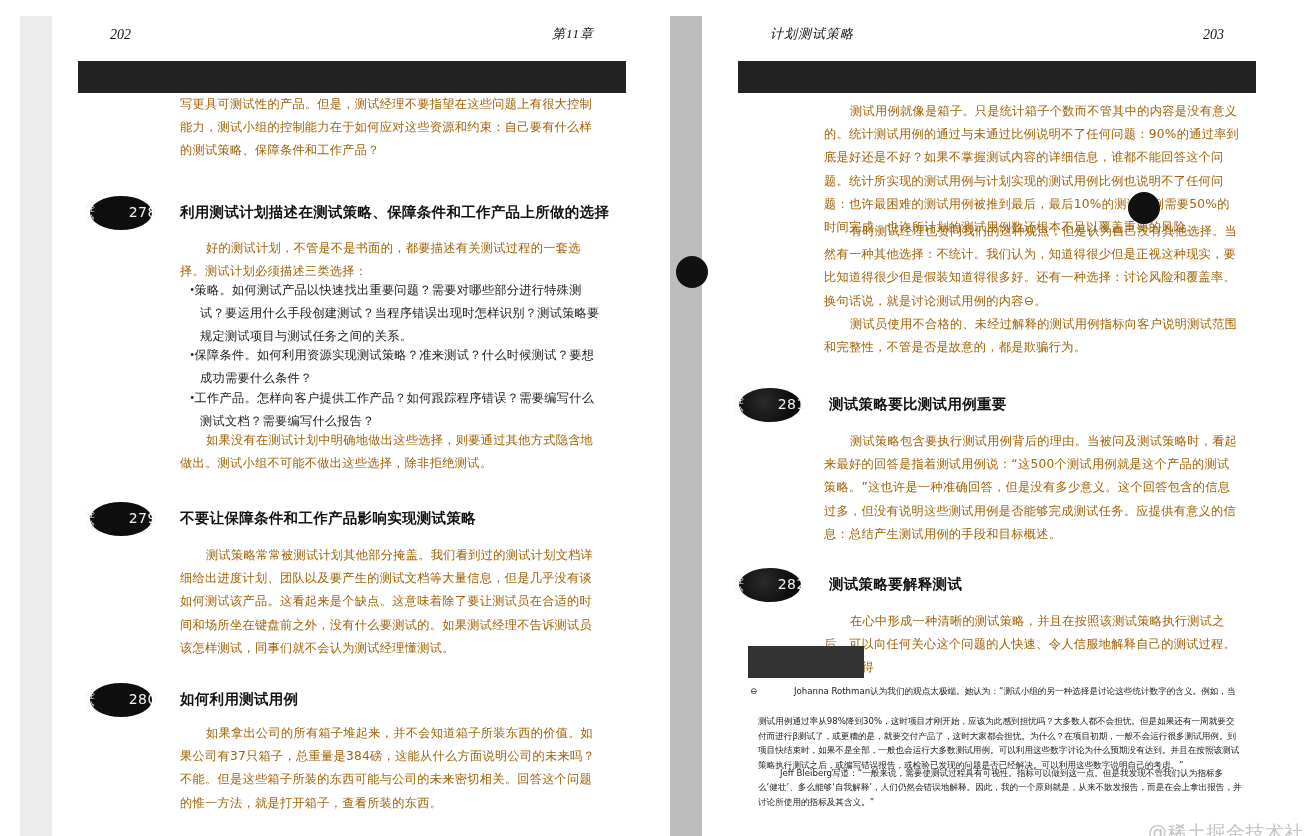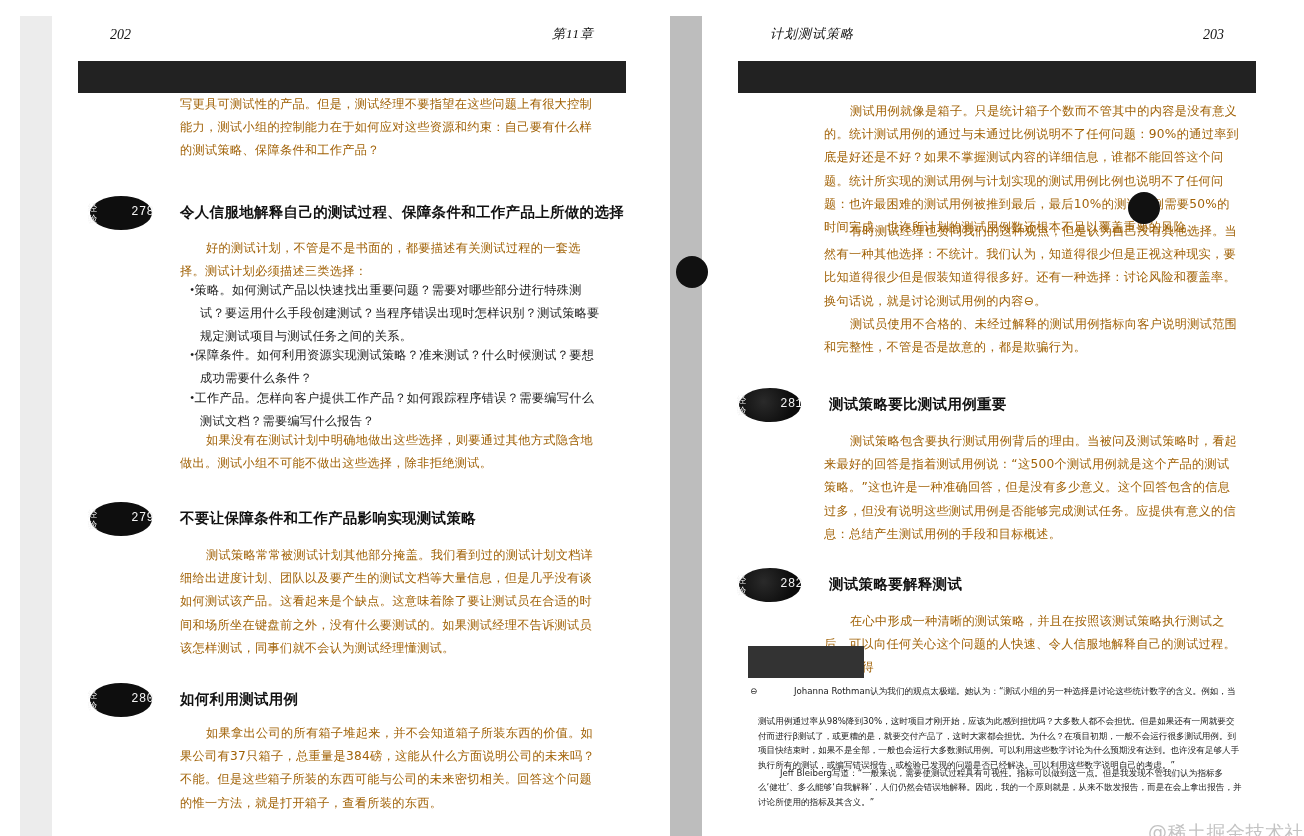--- a/index.html
+++ b/index.html
@@ -29,21 +29,21 @@
 
     .page.left .para { left: 148px; width: 452px; }
 
     .bullet-item { position: absolute; font-family: Liberation Serif, serif; font-size: 12.2px; line-height: 23.2px; color: #1a1a1a; left: 174px; width: 426px; padding-left: 10px; text-indent: -10px; letter-spacing: 0.3px; }
 
     .section-head { position: absolute; display: flex; align-items: center; }
     .badge { width: 62px; height: 34px; border-radius: 50%; background: #0e0e0e; color: #f4f4f4;
              display: flex; flex-direction: row; align-items: center; justify-content: center;
              font-family: "DejaVu Sans", sans-serif; line-height: 11px; }
     .badge .b-top { font-size: 9.5px; letter-spacing: 2px; }
-    .badge .b-num { font-size: 12px; letter-spacing: 0.5px; font-family: Liberation Mono, monospace; }
+    .badge .b-num { font-size: 14px; letter-spacing: 0.5px; }
     .badge.grainy { background: radial-gradient(circle at 40% 40%, #2a2a2a 0%, #0b0b0b 70%); }
     .section-title { margin-left: 12px; font-family: "DejaVu Sans", sans-serif; font-weight: bold; font-size: 14.5px; color: #111; letter-spacing: 0.3px; }
 
     .foot-rule { position: absolute; left: 732px; top: 630px; width: 116px; height: 1px; background: #333; }
     .footnote { position: absolute; left: 730px; width: 512px; font-family: "DejaVu Sans", sans-serif; font-size: 8.6px; line-height: 14.4px; color: #1a1a1a; }
     .footnote .fn-mark { display: inline-block; width: 12px; }
 
     .watermark { position: absolute; left: 1116px; top: 788px; font-family: "DejaVu Sans", sans-serif; font-size: 19px; color: #c3c3c3; letter-spacing: 0.5px; }
     .stray-dot { position: absolute; width: 3px; height: 3px; background: #111; border-radius: 50%; }
   </style>
@@ -60,21 +60,21 @@
     </div>
     <div class="head-rule"></div>
 
     <div class="para" style="top:61px;">写更具可测试性的产品。但是，测试经理不要指望在这些问题上有很大控制能力，测试小组的控制能力在于如何应对这些资源和约束：自己要有什么样的测试策略、保障条件和工作产品？</div>
 
     <div class="section-head" style="left:58px; top:155px;">
       <div class="badge">
         <span class="b-top">经 验</span>
         <span class="b-num">278</span>
       </div>
-      <div class="section-title">令人信服地解释自己的测试过程、保障条件和工作产品上所做的选择</div>
+      <div class="section-title">利用测试计划描述在测试策略、保障条件和工作产品上所做的选择</div>
     </div>
     <div class="para" style="top:205px; text-indent:26px;">好的测试计划，不管是不是书面的，都要描述有关测试过程的一套选择。测试计划必须描述三类选择：</div>
     <div class="bullet-item" style="top:247px;">•策略。如何测试产品以快速找出重要问题？需要对哪些部分进行特殊测试？要运用什么手段创建测试？当程序错误出现时怎样识别？测试策略要规定测试项目与测试任务之间的关系。</div>
     <div class="bullet-item" style="top:355px;">•工作产品。怎样向客户提供工作产品？如何跟踪程序错误？需要编写什么测试文档？需要编写什么报告？</div>
     <div class="bullet-item" style="top:312px;">•保障条件。如何利用资源实现测试策略？准来测试？什么时候测试？要想成功需要什么条件？</div>
     <div class="para" style="top:397px; text-indent:26px;">如果没有在测试计划中明确地做出这些选择，则要通过其他方式隐含地做出。测试小组不可能不做出这些选择，除非拒绝测试。</div>
 
     <div class="section-head" style="left:58px; top:461px;">
       <div class="badge">
         <span class="b-top">经 验</span>
@@ -121,21 +121,21 @@
     <div class="badge grainy">
       <span class="b-top">经 验</span>
       <span class="b-num">282</span>
     </div>
     <div class="section-title">测试策略要解释测试</div>
   </div>
   <div class="para" style="left:792px; width:448px; top:578px; text-indent:26px;">在心中形成一种清晰的测试策略，并且在按照该测试策略执行测试之后，可以向任何关心这个问题的人快速、令人信服地解释自己的测试过程。这会赢得</div>
 
   <div class="foot-rule"></div>
   <div class="footnote" style="top:636px; padding-left:12px; text-indent:-12px;">
-    <span class="fn-mark">⊖</span><span>Johanna Rothman认为我们的观点太极端。她认为：“测试小组的另一种选择是讨论这些统计数字的含义。例如，当测试用例通过率从98%降到30%，这时项目才刚开始，应该为此感到担忧吗？大多数人都不会担忧。但是如果还有一周就要交付而进行β测试了，或更糟的是，就要交付产品了，这时大家都会担忧。为什么？在项目初期，一般不会运行很多测试用例。到项目快结束时，如果不是全部，一般也会运行大多数测试用例。可以利用这些数字讨论为什么预期没有达到。也许没有足够人手执行所有的测试，或编写错误报告，或检验已发现的问题是否已经解决。可以利用这些数字说明自己的考虑。”</span>
+    <span class="fn-mark">⊖</span><span>Johanna Rothman认为我们的观点太极端。她认为：“测试小组的另一种选择是讨论这些统计数字的含义。例如，当测试用例通过率从98%降到30%，这时项目才刚开始，应该为此感到担忧吗？大多数人都不会担忧。但是如果还有一周就要交付而进行β测试了，或更糟的是，就要交付产品了，这时大家都会担忧。为什么？在项目初期，一般不会运行很多测试用例。到项目快结束时，如果不是全部，一般也会运行大多数测试用例。可以利用这些数字讨论为什么预期没有达到。并且在按照该测试策略执行测试之后，或编写错误报告，或检验已发现的问题是否已经解决。可以利用这些数字说明自己的考虑。”</span>
   </div>
   <div class="footnote" style="top:734px; padding-left:12px; text-indent:22px;">Jeff Bleiberg写道：“一般来说，需要使测试过程具有可视性。指标可以做到这一点。但是我发现不管我们认为指标多么‘健壮’、多么能够‘自我解释’，人们仍然会错误地解释。因此，我的一个原则就是，从来不散发报告，而是在会上拿出报告，并讨论所使用的指标及其含义。”</div>
 
   <div class="stray-dot" style="left:660px; top:240px;"></div>
   <div class="stray-dot" style="left:1112px; top:176px; width:2px; height:2px;"></div>
 
   <div class="watermark">@稀土掘金技术社区</div>
 </div>
 <div class="bottom-strip"></div>
 

